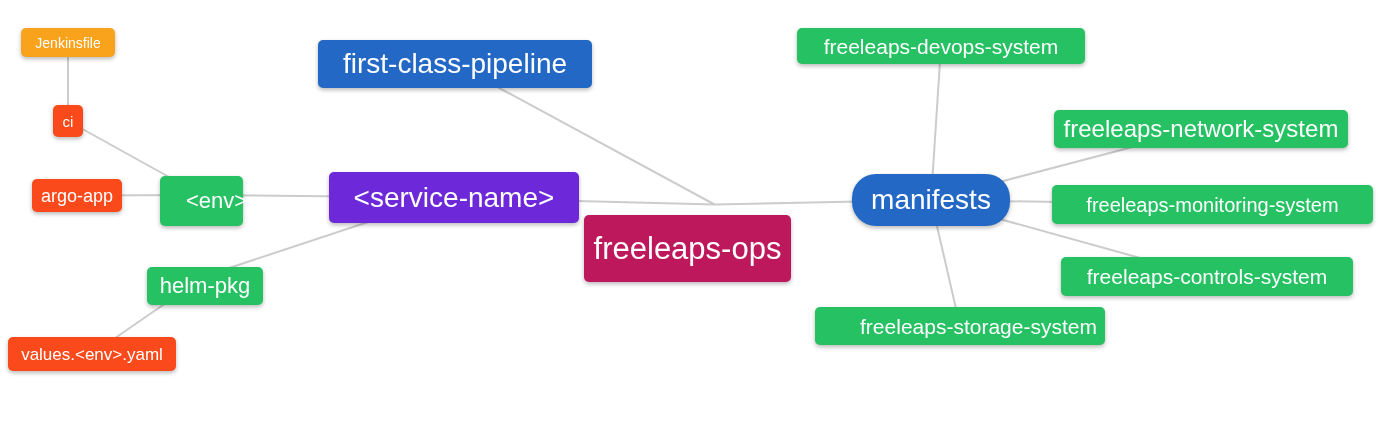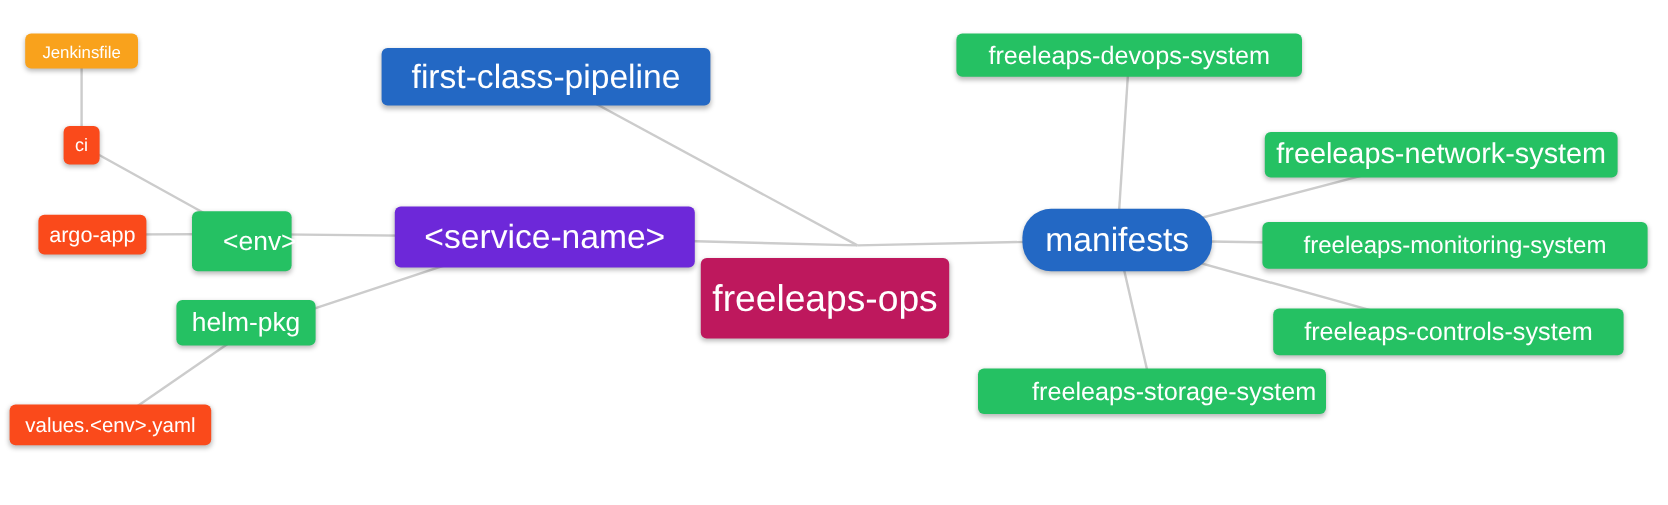--- a/index.html
+++ b/index.html
@@ -59,21 +59,21 @@
       <line x1="931" y1="200" x2="1212.5" y2="204.5" stroke="#cccccc" stroke-width="2"></line>
       <line x1="931" y1="200" x2="1207" y2="276.5" stroke="#cccccc" stroke-width="2"></line>
       <line x1="931" y1="200" x2="960" y2="326" stroke="#cccccc" stroke-width="2"></line>
     </svg>
   <div id="nodes-layer">
       <div class="node" style="left: 584px; top: 171px; width: 207px; height: 67px; font-size: 31px; background: #be185d; color: rgb(255, 255, 255); margin-top: 44px;">freeleaps-ops</div>
       <div class="node" style="left: 318px; top: 40px; width: 274px; height: 48px; font-size: 28px; background: rgb(35, 104, 196); color: rgb(255, 255, 255);">first-class-pipeline</div>
       <div class="node" style="left: 317px; top: 172px; width: 250px; height: 51px; font-size: 28px; background: #6d28d9; color: rgb(255, 255, 255); margin-left: 12px;">&lt;service-name&gt;</div>
       <div class="node" style="left: 852px; top: 174px; width: 158px; height: 52px; font-size: 28px; background: rgb(35, 104, 196); color: rgb(255, 255, 255); border-radius: 24px;">manifests</div>
       <div class="node" style="left: 160px; top: 176px; width: 83px; height: 50px; font-size: 22px; background: rgb(37, 193, 99); color: rgb(255, 255, 255); padding-left: 34px;">&lt;env&gt;</div>
-      <div class="node" style="left: 147px; top: 250px; width: 116px; height: 38px; font-size: 22px; background: rgb(37, 193, 99); color: rgb(255, 255, 255);">helm-pkg</div>
+      <div class="node" style="left: 147px; top: 267px; width: 116px; height: 38px; font-size: 22px; background: rgb(37, 193, 99); color: rgb(255, 255, 255);">helm-pkg</div>
       <div class="node" style="left: 53px; top: 105px; width: 30px; height: 32px; font-size: 15px; background: rgb(250, 74, 27); color: rgb(255, 255, 255);">ci</div>
       <div class="node" style="left: 32px; top: 179px; width: 90px; height: 33px; font-size: 18px; background: rgb(250, 74, 27); color: rgb(255, 255, 255);">argo-app</div>
       <div class="node" style="left: 21px; top: 28px; width: 94px; height: 29px; font-size: 14px; background: rgb(249, 162, 28); color: rgb(255, 255, 255);">Jenkinsfile</div>
       <div class="node" style="left: 8px; top: 337px; width: 168px; height: 34px; font-size: 17px; background: rgb(250, 74, 27); color: rgb(255, 255, 255);">values.&lt;env&gt;.yaml</div>
       <div class="node" style="left: 797px; top: 28px; width: 288px; height: 36px; font-size: 21px; background: rgb(37, 193, 99); color: rgb(255, 255, 255);">freeleaps-devops-system</div>
       <div class="node" style="left: 1054px; top: 110px; width: 294px; height: 38px; font-size: 24px; background: rgb(37, 193, 99); color: rgb(255, 255, 255);">freeleaps-network-system</div>
       <div class="node" style="left: 1052px; top: 185px; width: 321px; height: 39px; font-size: 20px; background: rgb(37, 193, 99); color: rgb(255, 255, 255);">freeleaps-monitoring-system</div>
       <div class="node" style="left: 1061px; top: 257px; width: 292px; height: 39px; font-size: 21px; background: rgb(37, 193, 99); color: rgb(255, 255, 255);">freeleaps-controls-system</div>
       <div class="node" style="left: 815px; top: 307px; width: 290px; height: 38px; font-size: 21px; background: rgb(37, 193, 99); color: rgb(255, 255, 255); padding-left: 41px;">freeleaps-storage-system</div>
     </div>

